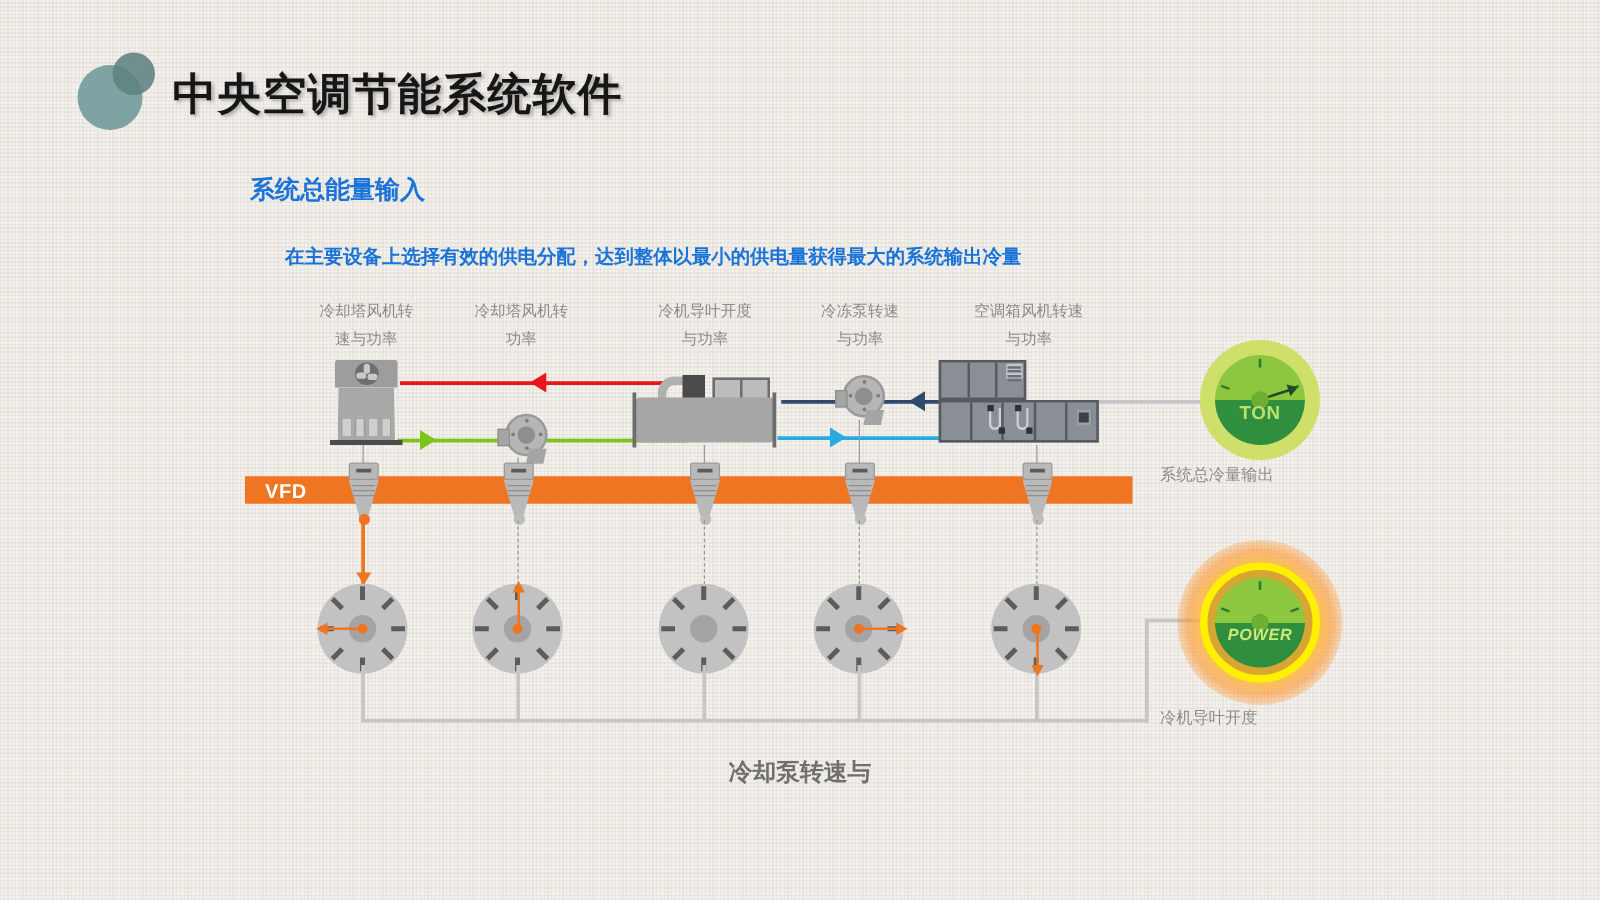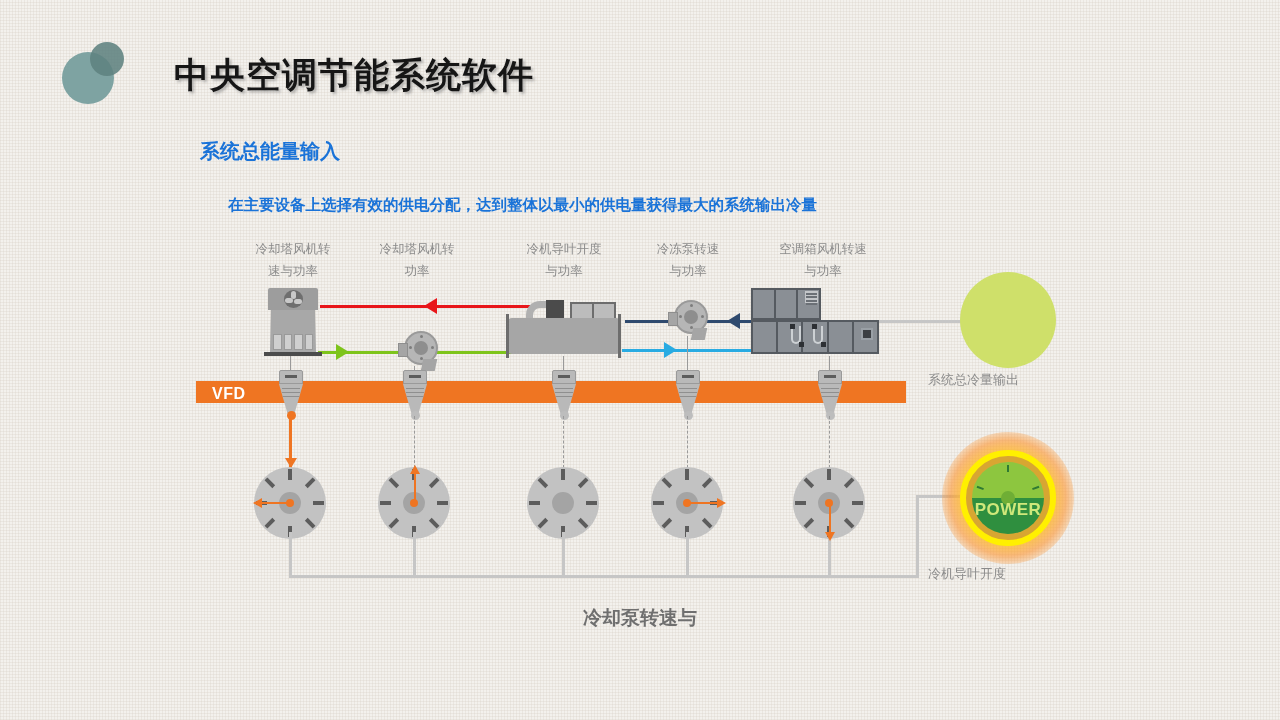--- a/index.html
+++ b/index.html
@@ -14,21 +14,20 @@
   .abs{position:absolute;}
 
   
   #logo{left:62px;top:42px;width:62px;height:62px;}
   #logo .big{position:absolute;left:0;top:10px;width:52px;height:52px;border-radius:50%;background:#7ea3a2;}
   #logo .small{position:absolute;left:28px;top:0px;width:34px;height:34px;border-radius:50%;background:#5f8280;opacity:.88;}
   #page-title{
     left:138px;top:52px;font-size:35px;font-weight:bold;color:#161616;
     letter-spacing:1px;text-shadow:2px 2px 3px rgba(120,120,120,.55);
     white-space:nowrap;
-    margin-left:36px;
   }
   #section-title{left:200px;top:138px;font-size:20px;font-weight:bold;color:#1a73d8;white-space:nowrap;}
   #section-desc{left:228px;top:195px;font-size:15.5px;font-weight:bold;color:#1a73d8;white-space:nowrap;}
 
   
   .eq-label{
     font-size:12.5px;color:#8b8b8b;text-align:center;line-height:22px;
     width:120px;white-space:nowrap;
   }
   .eq-label span{display:block;}
@@ -118,21 +117,21 @@
   .gauge-face .ndl{position:absolute;left:35px;top:35px;width:26px;height:2px;background:#1f4d22;transform-origin:0 1px;}
   .gauge-face .ndl::after{content:"";position:absolute;right:-7px;top:-4px;width:0;height:0;
       border-top:5px solid transparent;border-bottom:5px solid transparent;border-left:8px solid #1f4d22;}
   #gauge-ton{left:960px;top:272px;}
   #gauge-ton .ring{position:absolute;left:0;top:0;width:96px;height:96px;border-radius:50%;background:#cfe06a;}
   #gauge-power{left:960px;top:450px;}
   #gauge-power .halo{position:absolute;left:-18px;top:-18px;width:132px;height:132px;border-radius:50%;
       background:radial-gradient(circle,rgba(255,200,40,.95) 40%,rgba(255,140,30,.55) 62%,rgba(255,120,20,0) 78%);}
   #gauge-power .ring{position:absolute;left:0;top:0;width:96px;height:96px;border-radius:50%;
       background:#d8a632;border:6px solid #fff000;box-sizing:border-box;}
-  #gauge-power .gauge-face .lbl{font-size:17px;color:#cfe87a;}
+  #gauge-power .gauge-face .lbl{font-size:13px;color:#cfe87a;font-style:italic;}
 
   .gauge-caption{position:absolute;font-size:13px;color:#8b8b8b;text-align:left;width:160px;white-space:nowrap;}
 
   
   .busline{position:absolute;background:#c6c6c6;}
 
   #diagram-caption{left:0;right:0;top:605px;text-align:center;font-size:19px;font-weight:bold;color:#6f6f6f;}
 </style>
 </head>
 <body>
@@ -407,20 +406,28 @@
 <div class="busline abs" style="left:413px;top:532px;width:3px;height:45px;"></div>
 <div class="busline abs" style="left:562px;top:532px;width:3px;height:45px;"></div>
 <div class="busline abs" style="left:686px;top:532px;width:3px;height:45px;"></div>
 <div class="busline abs" style="left:828px;top:532px;width:3px;height:45px;"></div>
 <div class="busline abs" style="left:289px;top:575px;width:630px;height:3px;"></div>
 <div class="busline abs" style="left:916px;top:495px;width:3px;height:83px;"></div>
 <div class="busline abs" style="left:916px;top:495px;width:50px;height:3px;"></div>
 
 <div class="gauge-wrap abs" id="gauge-ton">
   <div class="ring"></div>
+  <div class="gauge-face">
+    <div class="tick" style="transform:rotate(0deg)"></div>
+    <div class="tick" style="transform:rotate(-70deg)"></div>
+    <div class="tick" style="transform:rotate(70deg)"></div>
+    <div class="ndl" style="transform:rotate(-18deg)"></div>
+    <div class="cap"></div>
+    <div class="lbl">TON</div>
+  </div>
 </div>
 <div class="gauge-caption abs" style="left:928px;top:371px;">系统总冷量输出</div>
 
 <div class="gauge-wrap abs" id="gauge-power">
   <div class="halo"></div>
   <div class="ring"></div>
   <div class="gauge-face">
     <div class="tick" style="transform:rotate(0deg)"></div>
     <div class="tick" style="transform:rotate(-70deg)"></div>
     <div class="tick" style="transform:rotate(70deg)"></div>

